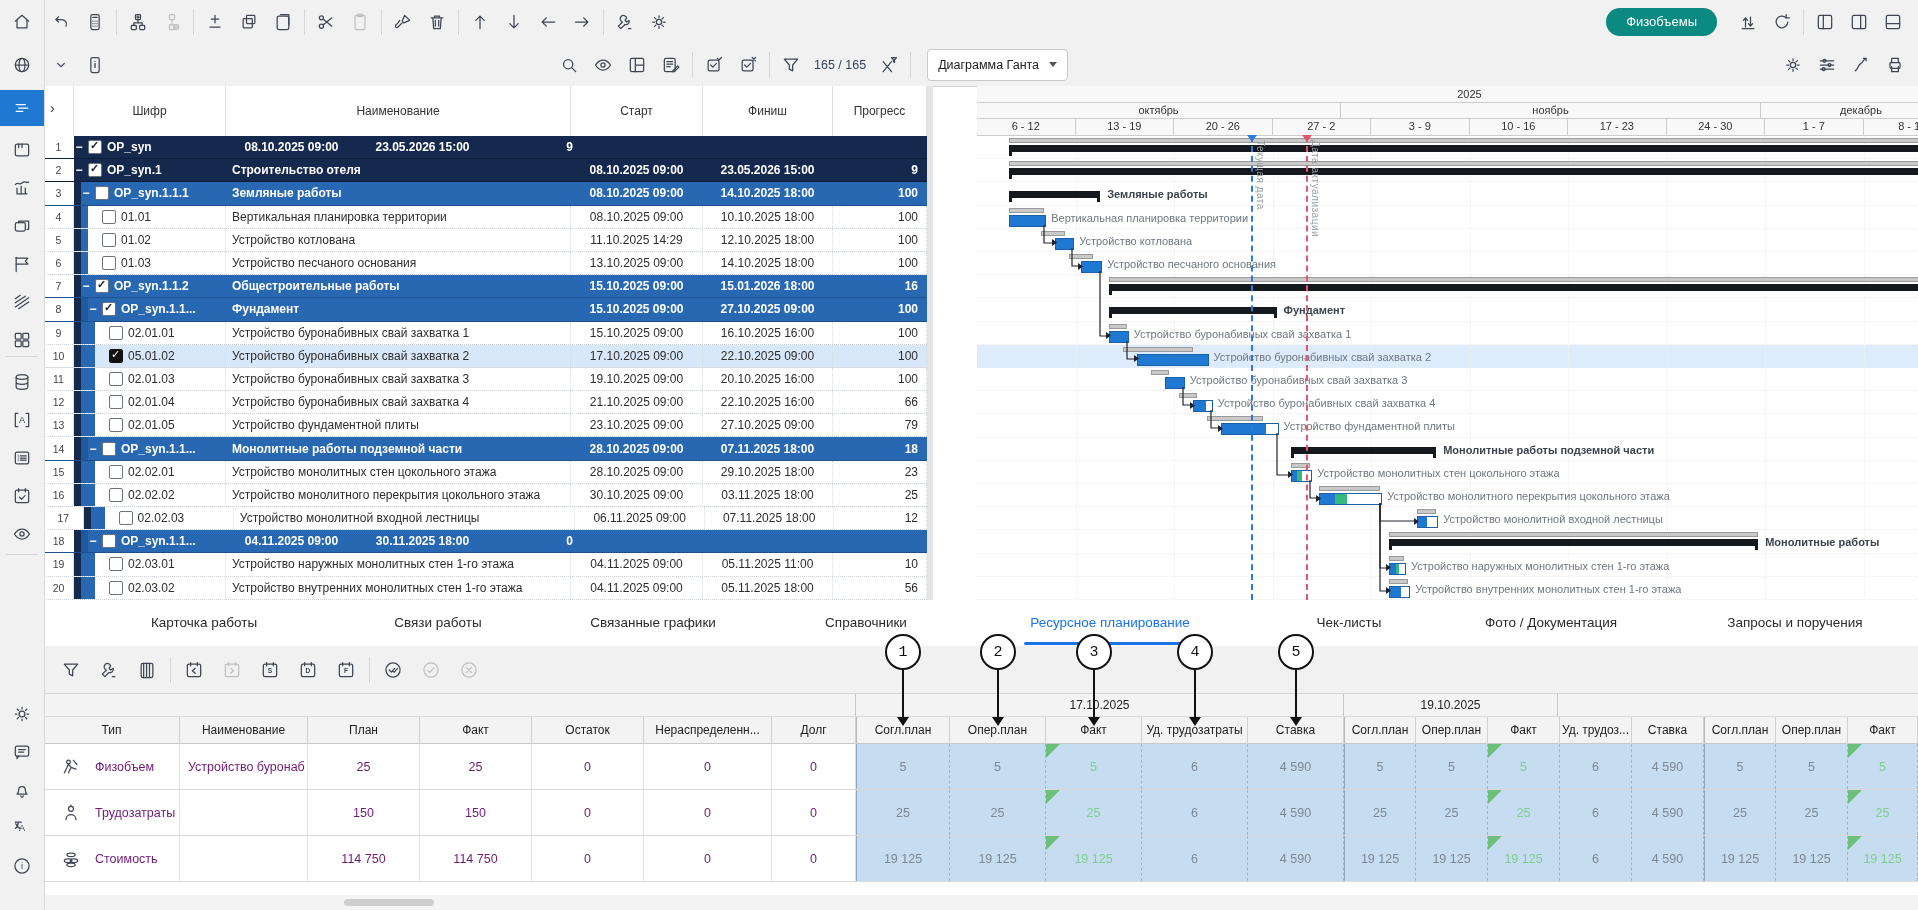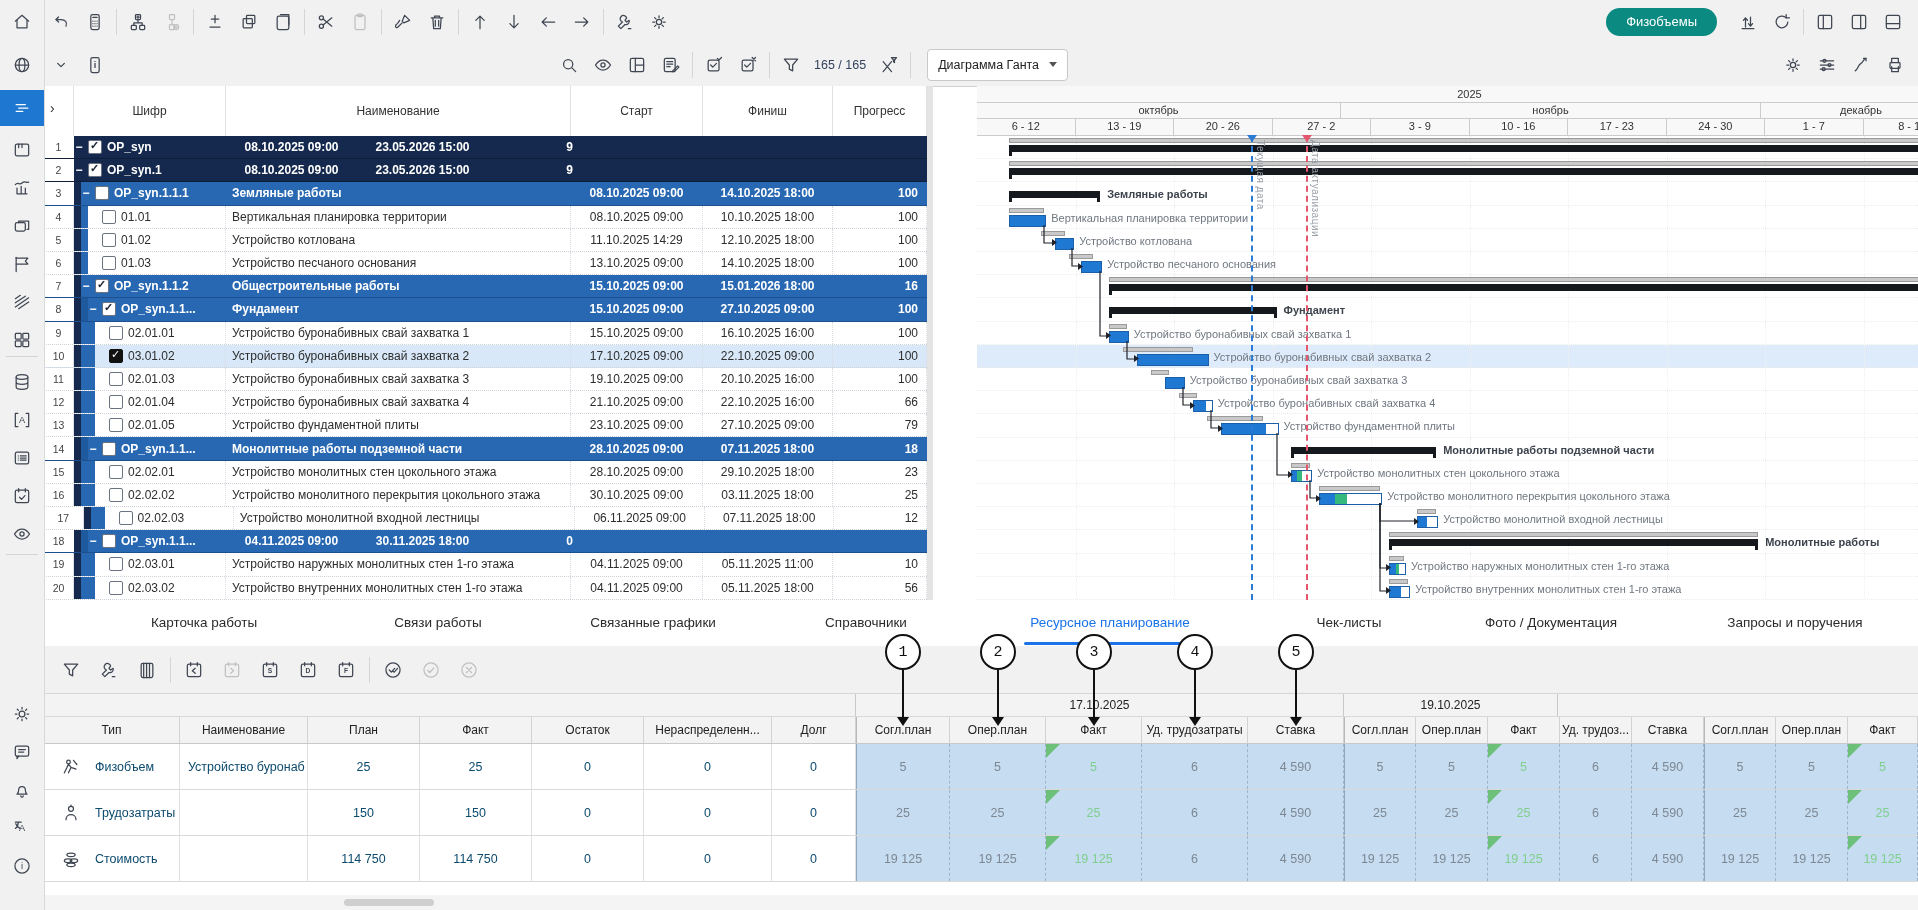--- a/index.html
+++ b/index.html
@@ -79,21 +79,21 @@
   .subtb{position:absolute;left:44px;top:646px;width:1874px;height:48px;background:#f1f1f1;border-bottom:1px solid #d6d6d6;display:flex;align-items:center;padding-left:8px;box-sizing:border-box;}
   .subtb .ic{width:38px;height:36px;}
   
   .restable{position:absolute;left:44px;top:694px;width:1874px;}
   .rt-grouprow,.rt-headrow,.rt-datarow{display:flex;}
   .rt-grouprow{height:22px;background:#f3f3f3;border-bottom:1px solid #d9d9d9;}
   .rt-gcell{box-sizing:border-box;border-right:1px solid #c9c9c9;display:flex;align-items:center;justify-content:center;font-size:12px;color:#222;}
   .rt-headrow{height:26px;background:#f3f3f3;border-bottom:1px solid #c9c9c9;}
   .rt-h{box-sizing:border-box;border-right:1px solid #d2d2d2;display:flex;align-items:center;justify-content:center;font-size:12px;color:#222;overflow:hidden;white-space:nowrap;}
   .rt-datarow{height:45px;border-bottom:1px solid #d9d9d9;background:#fff;}
-  .rt-c{box-sizing:border-box;border-right:1px solid #e0e0e0;display:flex;align-items:center;justify-content:center;font-size:12.5px;color:#0c4a6e;overflow:hidden;white-space:nowrap;}
+  .rt-c{box-sizing:border-box;border-right:1px solid #e0e0e0;display:flex;align-items:center;justify-content:center;font-size:12.5px;color:#701a75;overflow:hidden;white-space:nowrap;}
   .rt-c.typec{justify-content:flex-start;padding-left:10px;gap:7px;}
   .rt-c.namec{justify-content:flex-start;padding-left:8px;}
   .rt-c.day{background:#c6dcf1;color:#7d8894;border-right:1px dashed #9fb4c8;position:relative;}
   .rt-c.day.gstart{border-left:1px solid #8fa6bd;}
   .rt-c.day.fact{color:#7fcf8e;}
   .rt-c.day.fact:before{content:"";position:absolute;left:0;top:0;border-top:14px solid #6cc07a;border-right:14px solid transparent;}
   .rt-bottom{height:18px;background:#fff;border-bottom:1px solid #e6e6e6;}
   .scrollstrip{position:absolute;left:44px;top:895px;width:1874px;height:15px;background:#f4f4f4;}
   .thumb{position:absolute;left:300px;top:4px;width:90px;height:7px;border-radius:4px;background:#cfcfcf;}
   
@@ -499,20 +499,21 @@
     <div class="tc ctr" style="width:130px">23.05.2026 15:00</div>
     <div class="tc right" style="width:94px">9</div>
   </div>
           <div class="trow navy">
     <div class="tc num" style="width:30px">2</div>
     <div class="tc" style="width:152px">
               <span class="exp">−</span>
               <span class="cb yes"></span>
               <span>OP_syn.1</span>
             </div>
+    <div class="tc" style="width:345px;padding-left:6px">Строительство отеля</div>
     <div class="tc ctr" style="width:132px">08.10.2025 09:00</div>
     <div class="tc ctr" style="width:130px">23.05.2026 15:00</div>
     <div class="tc right" style="width:94px">9</div>
   </div>
           <div class="trow group">
     <div class="tc num" style="width:30px">3</div>
     <div class="tc" style="width:152px">
               <span class="strip s-n"></span>
               <span class="exp">−</span>
               <span class="cb no"></span>
@@ -608,21 +609,21 @@
     <div class="tc right" style="width:94px">100</div>
   </div>
           <div class="trow sel">
     <div class="tc num" style="width:30px">10</div>
     <div class="tc" style="width:152px">
               <span class="strip s-n"></span>
               <span class="strip s-b"></span>
               <span class="strip s-b"></span>
               <span class="exp"></span>
               <span class="cb black"></span>
-              <span>03.01.02</span>
+              <span>05.01.02</span>
             </div>
     <div class="tc" style="width:345px;padding-left:6px">Устройство буронабивных свай захватка 2</div>
     <div class="tc ctr" style="width:132px">17.10.2025 09:00</div>
     <div class="tc ctr" style="width:130px">22.10.2025 09:00</div>
     <div class="tc right" style="width:94px">100</div>
   </div>
           <div class="trow ">
     <div class="tc num" style="width:30px">11</div>
     <div class="tc" style="width:152px">
               <span class="strip s-n"></span>

